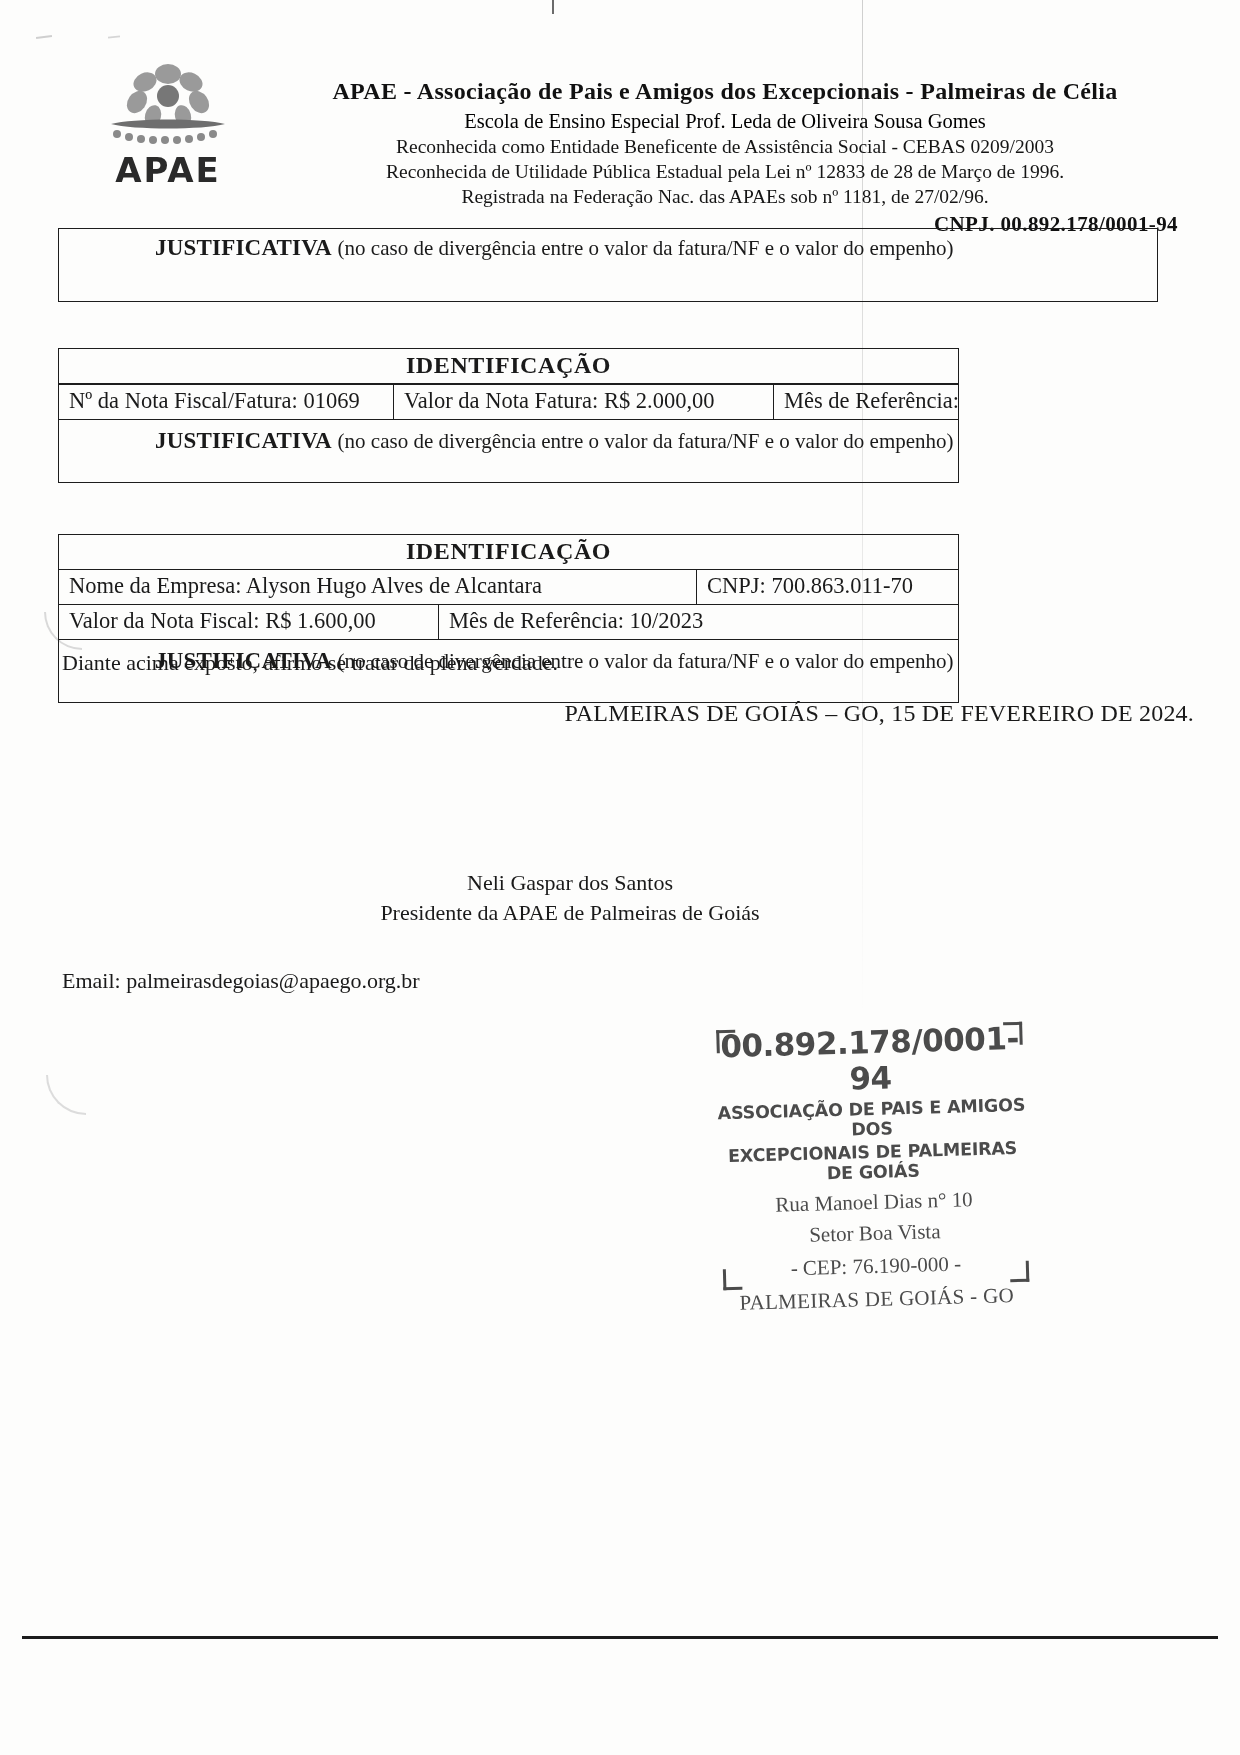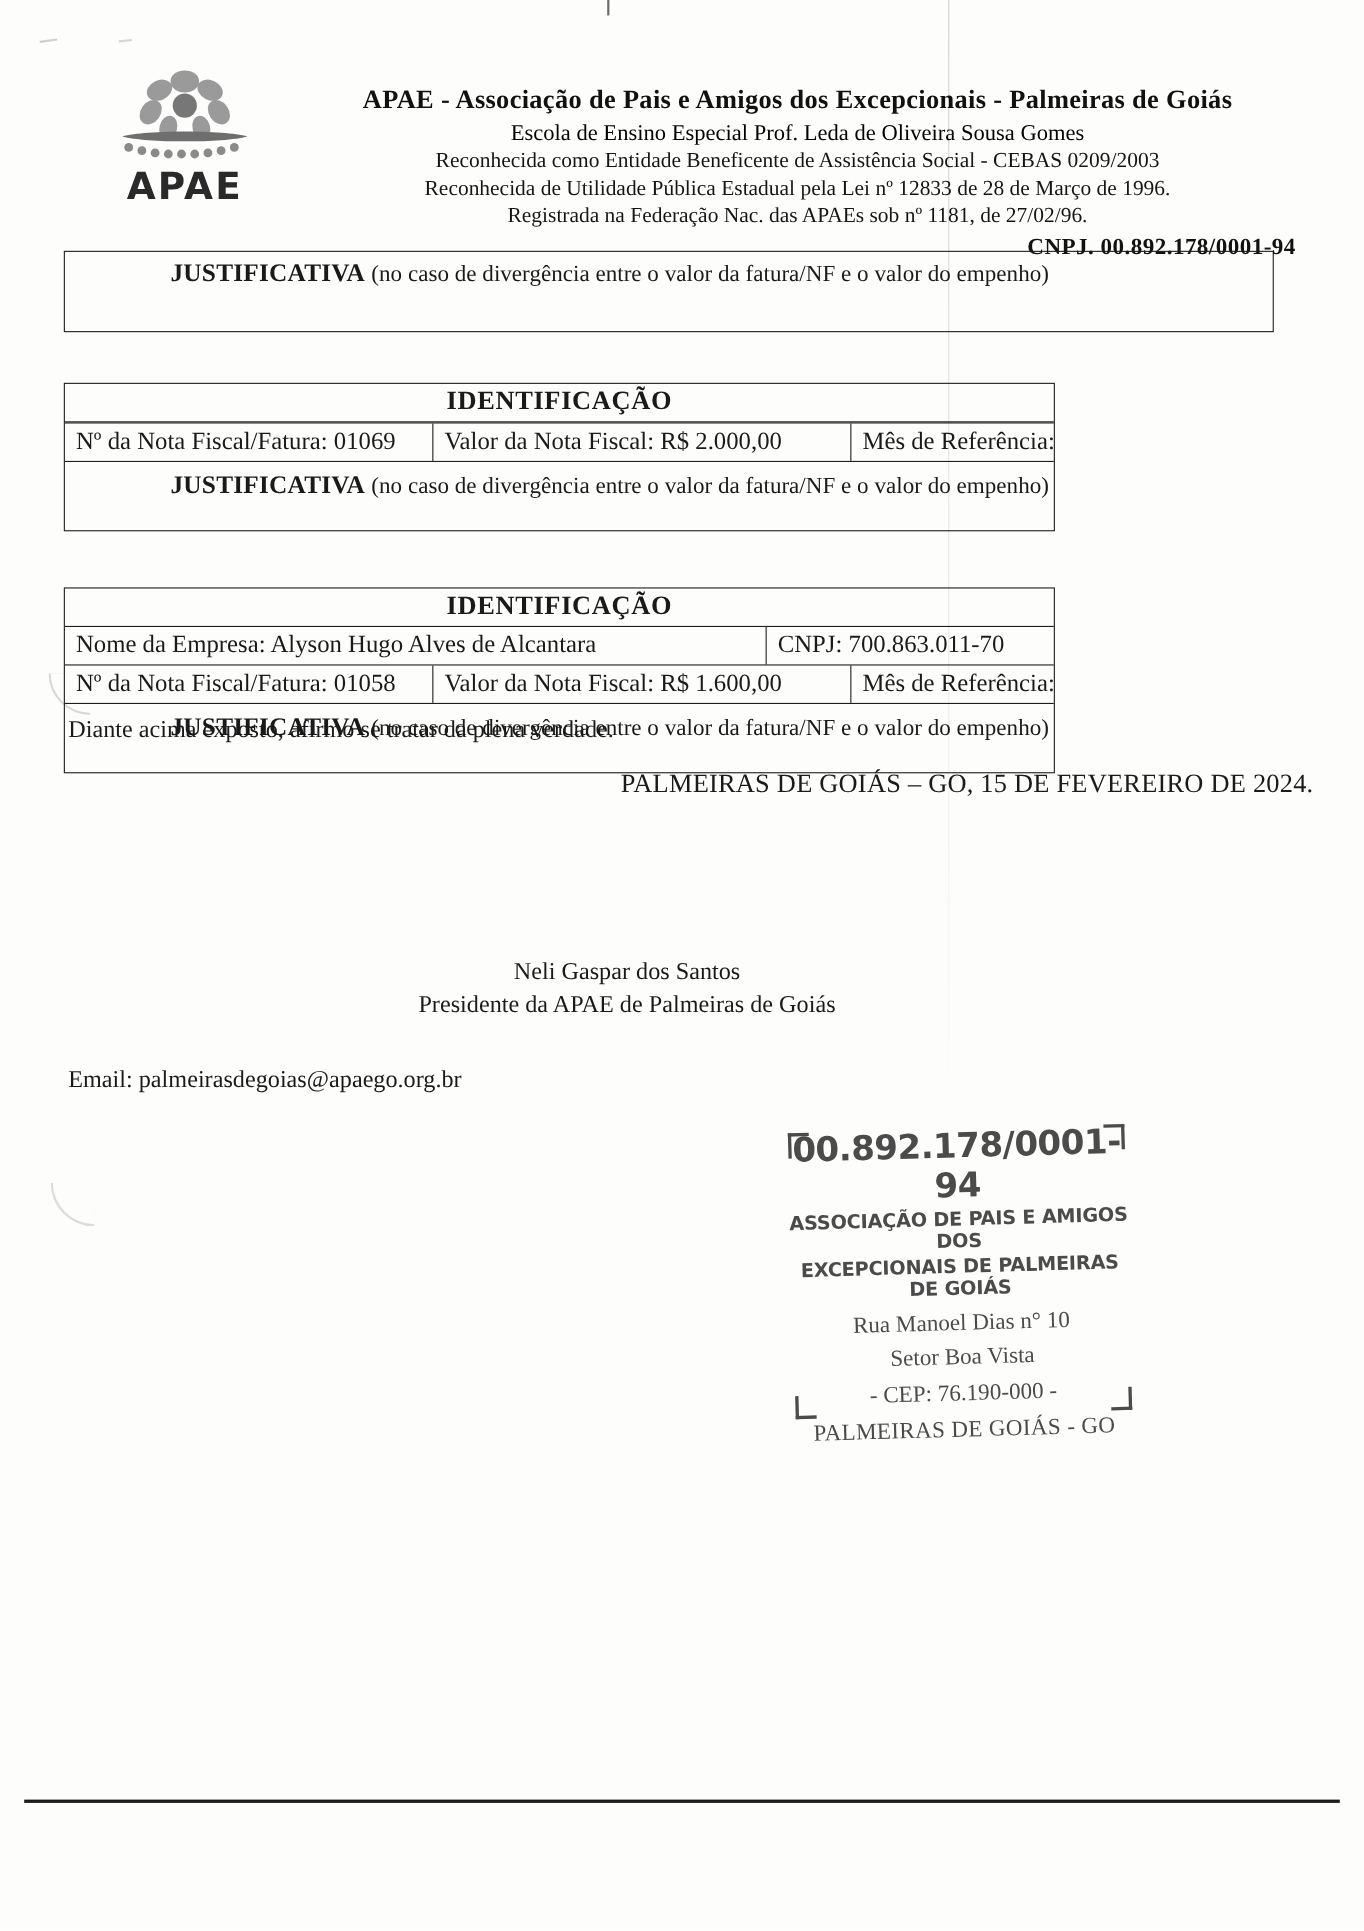--- a/index.html
+++ b/index.html
@@ -398,21 +398,21 @@
             <circle cx="84" cy="82" r="4"></circle>
           <circle cx="96" cy="81" r="4"></circle>
             <circle cx="108" cy="79" r="4"></circle>
           <circle cx="120" cy="76" r="4"></circle>
         </g>
       </svg>
       <div class="logo-text">APAE</div>
     </div>
 
     <div class="head-lines">
-      <div class="h-l1">APAE - Associação de Pais e Amigos dos Excepcionais - Palmeiras de Goiás</div>
+      <div class="h-l1">APAE - Associação de Pais e Amigos dos Excepcionais - Palmeiras de Célia</div>
       <div class="h-l2">Escola de Ensino Especial Prof. Leda de Oliveira Sousa Gomes</div>
       <div class="h-l3">Reconhecida como Entidade Beneficente de Assistência Social - CEBAS 0209/2003</div>
       <div class="h-l4">Reconhecida de Utilidade Pública Estadual pela Lei nº 12833 de 28 de Março de 1996.</div>
       <div class="h-l5">Registrada na Federação Nac. das APAEs sob nº 1181, de 27/02/96.</div>
       <div class="h-cnpj">CNPJ. 00.892.178/0001-94</div>
     </div>
   </div>
 
   <div class="just-box-top">
     <div class="just-line">
@@ -422,41 +422,40 @@
   </div>
 
   <div class="block" style="top:348px;">
     <div class="row">
       <div class="ident-title">IDENTIFICAÇÃO</div>
     </div>
     <div class="row">
     </div>
     <div class="row">
       <div class="cell bordered c-nf">Nº da Nota Fiscal/Fatura: 01069</div>
-      <div class="cell bordered c-val">Valor da Nota Fiscal: R$ 2.000,00</div>
+      <div class="cell bordered c-val">Valor da Nota Fatura: R$ 2.000,00</div>
       <div class="cell c-mes">Mês de Referência: 10/2023</div>
     </div>
     <div class="row just-row">
       <div class="just-line">
         <b>JUSTIFICATIVA</b>
         <span class="small">(no caso de divergência entre o valor da fatura/NF e o valor do empenho)</span>
       </div>
     </div>
   </div>
 
   <div class="block" style="top:534px;">
     <div class="row">
       <div class="ident-title">IDENTIFICAÇÃO</div>
     </div>
     <div class="row">
       <div class="cell bordered c-name">Nome da Empresa: Alyson Hugo Alves de Alcantara</div>
       <div class="cell c-cnpj">CNPJ: 700.863.011-70</div>
     </div>
     <div class="row">
-      <div class="cell bordered c-nf">Nº da Nota Fiscal/Fatura: 01058</div>
       <div class="cell bordered c-val">Valor da Nota Fiscal: R$ 1.600,00</div>
       <div class="cell c-mes">Mês de Referência: 10/2023</div>
     </div>
     <div class="row just-row">
       <div class="just-line">
         <b>JUSTIFICATIVA</b>
         <span class="small">(no caso de divergência entre o valor da fatura/NF e o valor do empenho)</span>
       </div>
     </div>
   </div>

